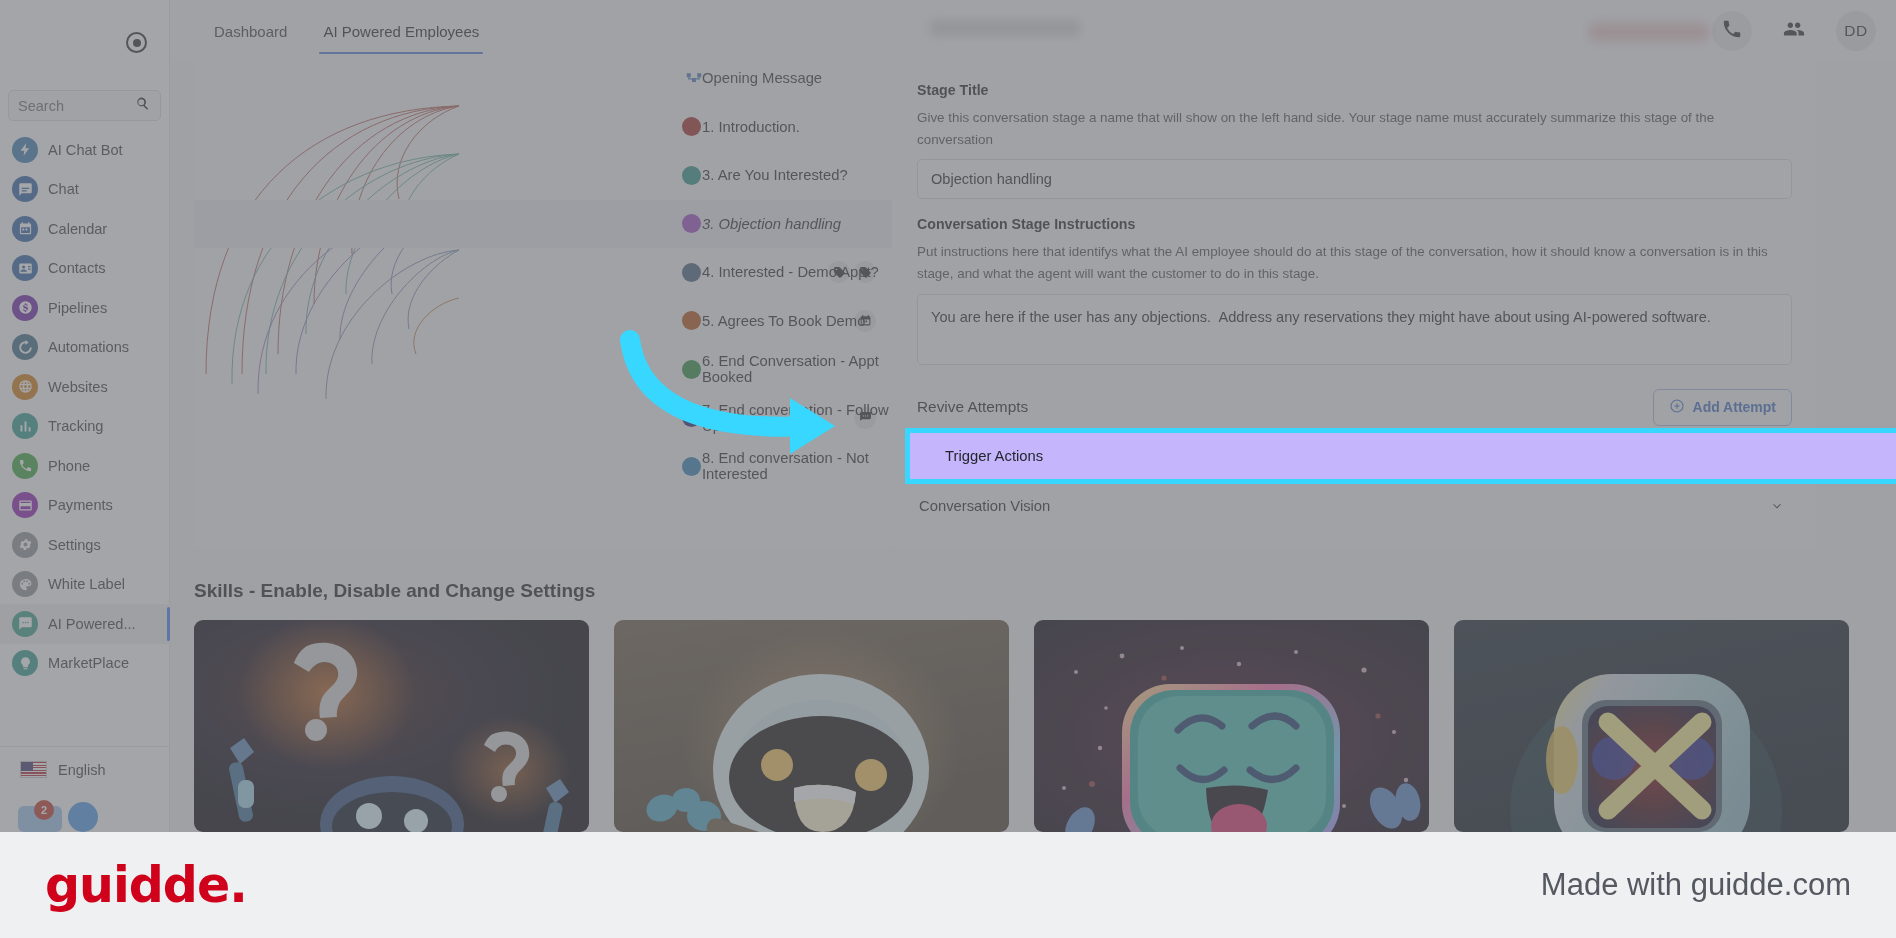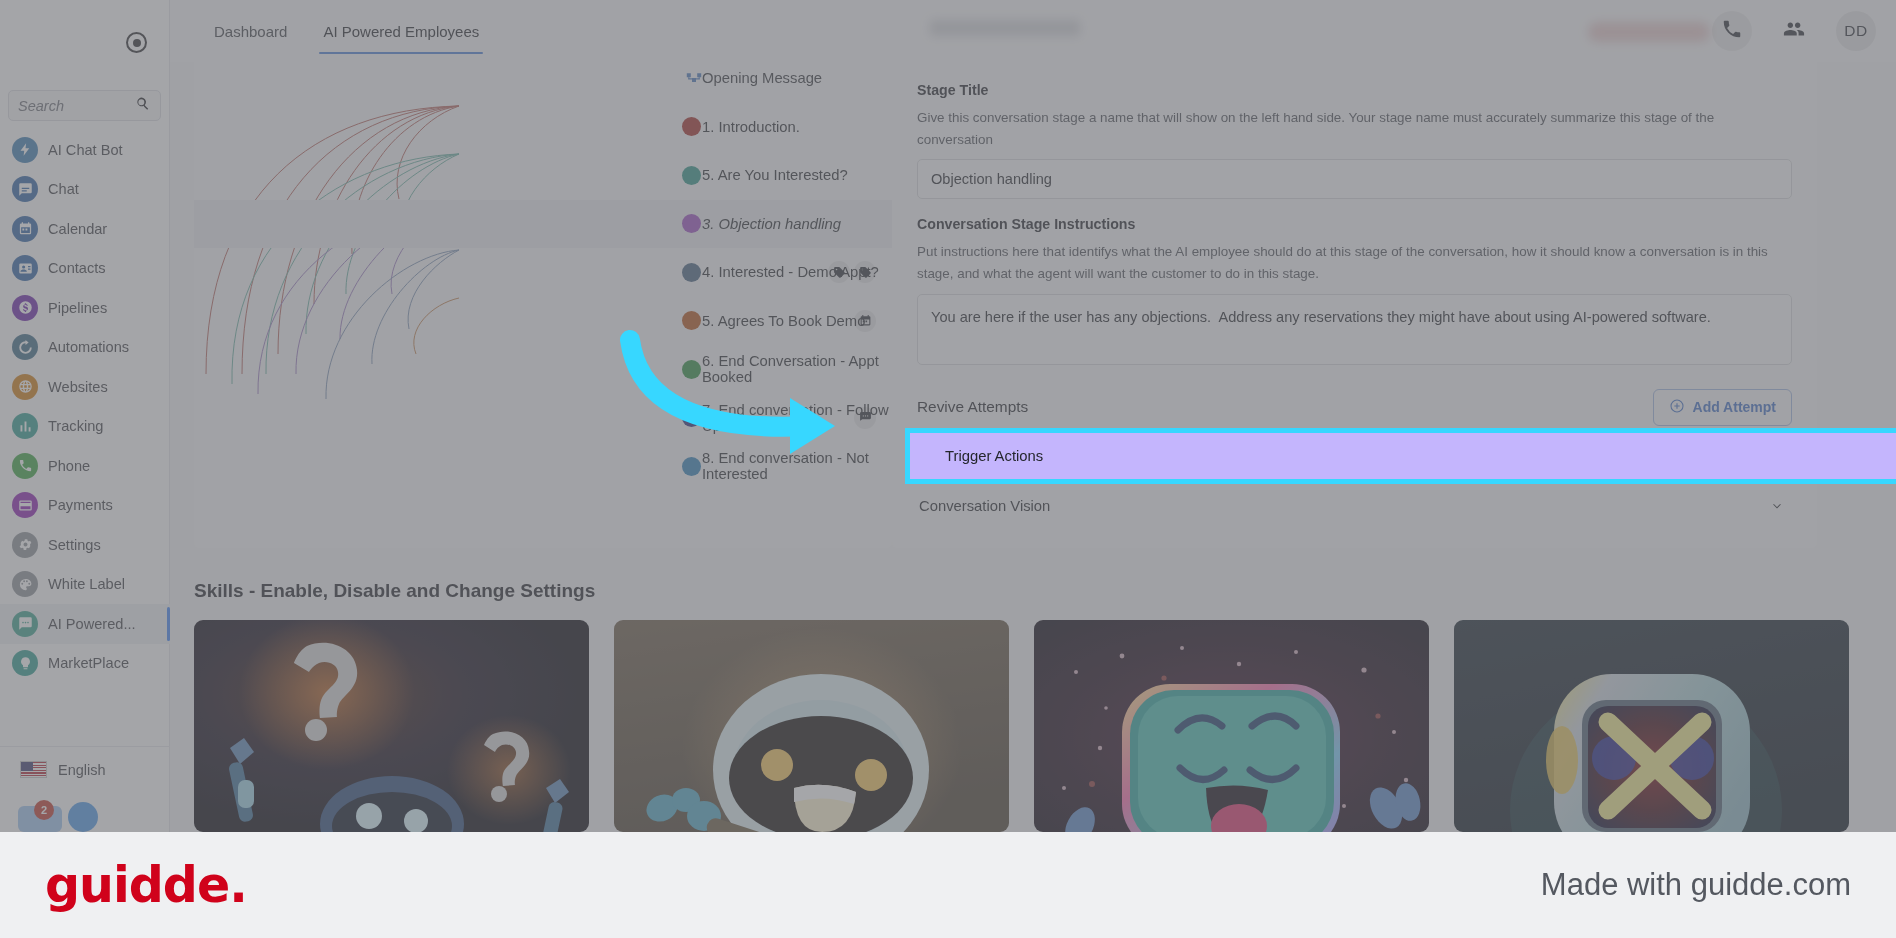--- a/index.html
+++ b/index.html
@@ -43,21 +43,21 @@
     display: flex; align-items: center; justify-content: center;
   }
   .record-dot i {
     width: 8px; height: 8px; border-radius: 50%; background: #2b2b2f; display:block;
   }
   .search-box {
     position: absolute; left: 8px; top: 90px;
     width: 153px; height: 31px;
     border: 1px solid #d9dadf; border-radius: 5px;
     background: #f3f3f5;
-    display: flex; align-items: center; padding: 0 9px; font-style: italic;
+    display: flex; align-items: center; padding: 0 9px;
   }
   .search-box .ph {
     flex: 1; font-size: 14.5px; color: #6d6f76;
   }
   .search-box svg { width: 16px; height: 16px; fill: #1d1d20; }
 
   .nav { position: absolute; left: 0; top: 130px; width: 170px; }
   .nav-item {
     display: flex; align-items: center;
     height: 39.5px; padding-left: 12px;
@@ -494,21 +494,21 @@
             </svg>
           </span>
           <span class="stage-name">Opening Message</span>
         </div>
         <div class="stage-row">
           <span class="stage-dot" style="background:#a32b26"></span>
           <span class="stage-name">1. Introduction.</span>
         </div>
         <div class="stage-row">
           <span class="stage-dot" style="background:#2f9486"></span>
-          <span class="stage-name">5. Are You Interested?</span>
+          <span class="stage-name">3. Are You Interested?</span>
         </div>
         <div class="stage-row sel">
           <span class="stage-dot" style="background:#9b4cc0"></span>
           <span class="stage-name">3. Objection handling</span>
         </div>
         <div class="stage-row">
           <span class="stage-dot" style="background:#45617f"></span>
           <span class="stage-name">4. Interested - Demo Appt?</span>
           <span class="row-icons">
             <span class="rowic">

